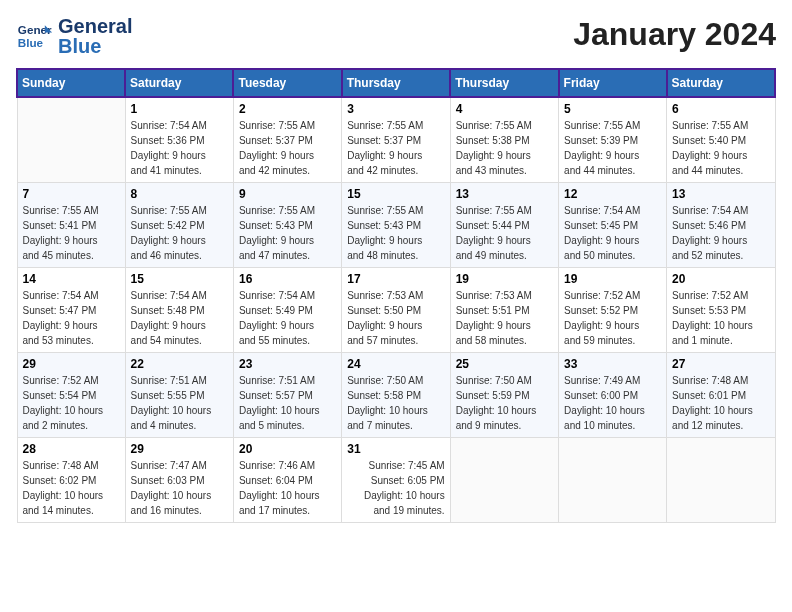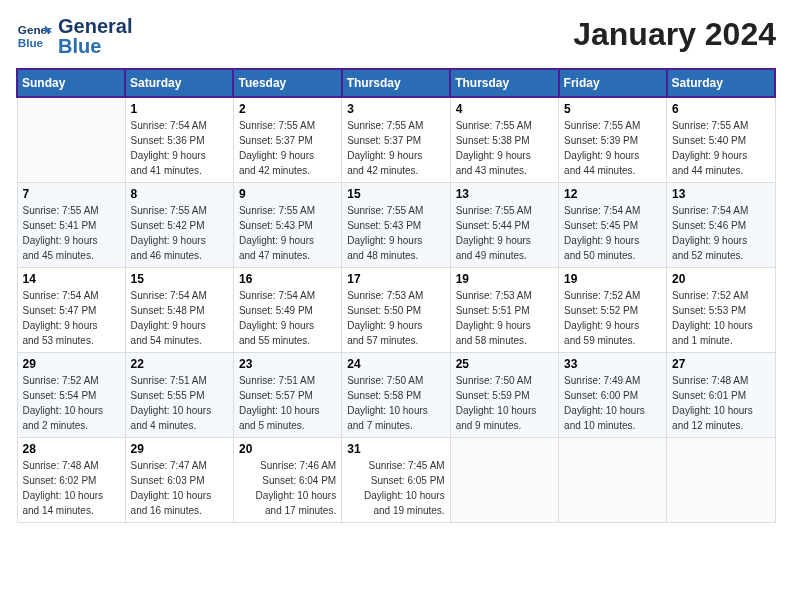--- a/index.html
+++ b/index.html
@@ -330,21 +330,21 @@
         </td>
         <td>
           <span class="day-number">29</span>
           <div class="cell-content" style="white-space: pre-line;">Sunrise: 7:47 AM
 Sunset: 6:03 PM
 Daylight: 10 hours
 and 16 minutes.</div>
         </td>
         <td>
           <span class="day-number">20</span>
-          <div class="cell-content" style="white-space: pre-line; text-align: right;">Sunrise: 7:46 AM
+          <div class="cell-content" style="white-space: pre-line;">Sunrise: 7:46 AM
 Sunset: 6:04 PM
 Daylight: 10 hours
 and 17 minutes.</div>
         </td>
         <td>
           <span class="day-number">31</span>
           <div class="cell-content" style="white-space: pre-line; text-align: right;">Sunrise: 7:45 AM
 Sunset: 6:05 PM
 Daylight: 10 hours
 and 19 minutes.</div>

